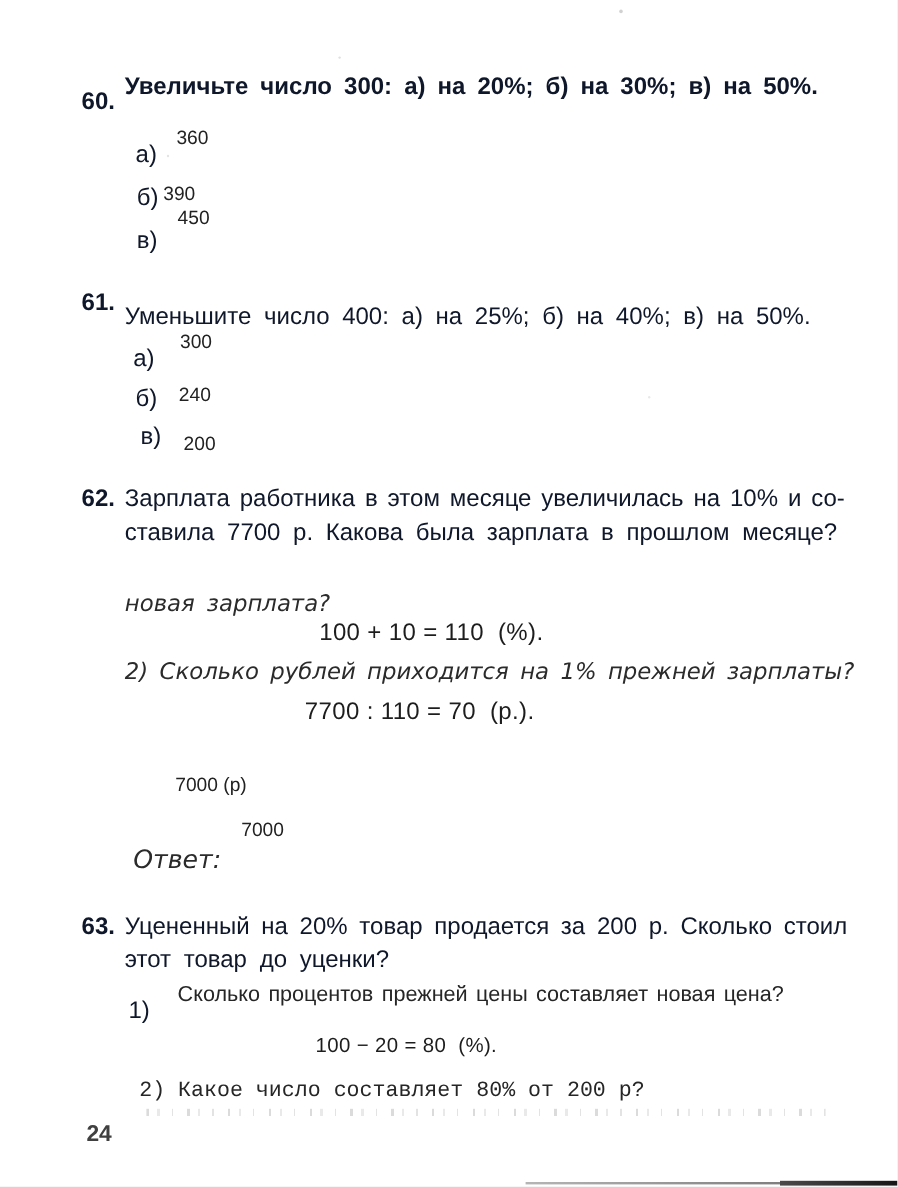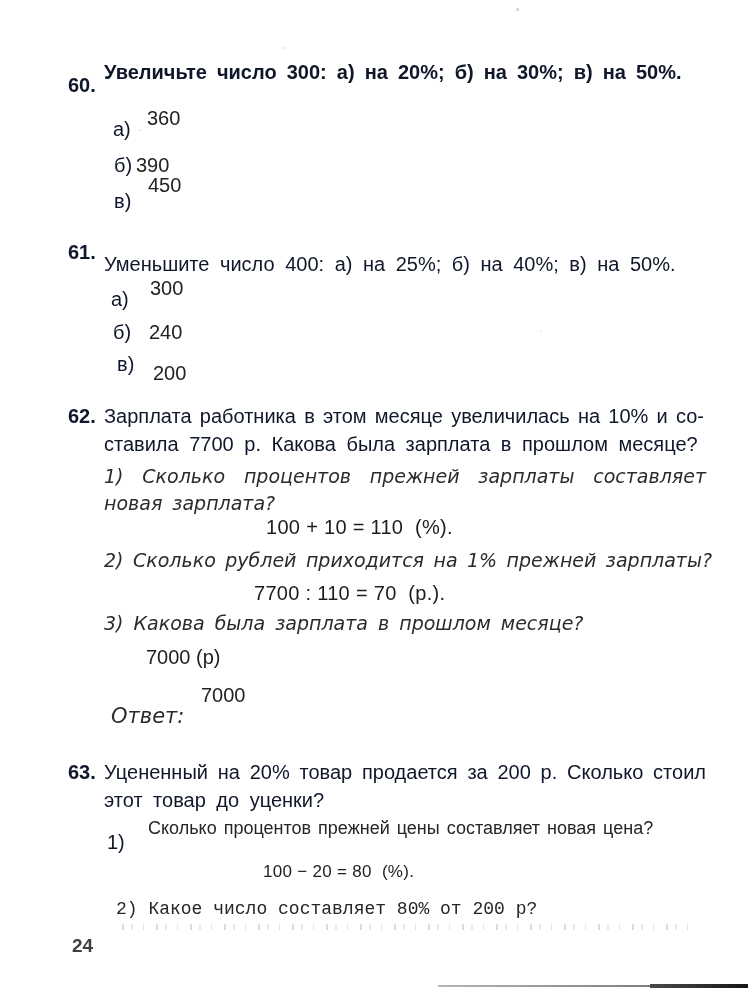--- a/index.html
+++ b/index.html
@@ -35,21 +35,21 @@
   .eq {
     font-family: "Liberation Sans", sans-serif;
     color: #1d1d1d;
     font-size: 20px;
     letter-spacing: 0.3px;
     white-space: pre;
   }
   .ans {
     font-family: "Liberation Sans", sans-serif;
     color: #222222;
-    font-size: 20px;
+    font-size: 16px;
     white-space: nowrap;
   }
   .small-print {
     font-family: "Liberation Sans", sans-serif;
     color: #262626;
     font-size: 18px;
     white-space: nowrap;
   }
   .pagenum {
     font-family: "Liberation Sans", sans-serif;
@@ -96,28 +96,26 @@
   <div class="abs print" style="left:113px; top:320px;">б)</div>
   <div class="abs ans" style="left:149px; top:321px;">240</div>
 
   <div class="abs print" style="left:117px; top:352px;">в)</div>
   <div class="abs ans" style="left:153px; top:362px;">200</div>
 
   <div class="abs print bold" style="left:68px; top:404px;">62.</div>
   <div class="abs print just" style="left:104px; top:404px; width:600px;">Зарплата работника в этом месяце увеличилась на 10% и со-</div>
   <div class="abs print stmt" style="left:104px; top:432px; word-spacing:5px;">ставила 7700 р. Какова была зарплата в прошлом месяце?</div>
 
-  <div class="abs script just" style="left:104px; top:464px; width:602px;">1) Сколько процентов прежней зарплаты составляет</div>
   <div class="abs script" style="left:104px; top:491px; word-spacing:4px;">новая зарплата?</div>
   <div class="abs eq" style="left:266px; top:516px;">100 + 10 = 110  (%).</div>
 
   <div class="abs script just" style="left:104px; top:548px; width:608px;">2) Сколько рублей приходится на 1% прежней зарплаты?</div>
   <div class="abs eq" style="left:254px; top:582px;">7700 : 110 = 70  (р.).</div>
 
-  <div class="abs script" style="left:104px; top:611px; word-spacing:4px; white-space:nowrap;">3) Какова была зарплата в прошлом месяце?</div>
   <div class="abs ans" style="left:146px; top:646px;">7000 (р)</div>
   <div class="abs ans" style="left:201px; top:684px;">7000</div>
   <div class="abs script" style="left:111px; top:704px; font-size:21px;">Ответ:</div>
 
   <div class="abs print bold" style="left:68px; top:760px;">63.</div>
   <div class="abs print just" style="left:104px; top:760px; width:602px;">Уцененный на 20% товар продается за 200 р. Сколько стоил</div>
   <div class="abs print stmt" style="left:104px; top:788px; word-spacing:5px;">этот товар до уценки?</div>
 
   <div class="abs print" style="left:107px; top:830px;">1)</div>
   <div class="abs small-print" style="left:148px; top:818px; word-spacing:2px;">Сколько процентов прежней цены составляет новая цена?</div>

